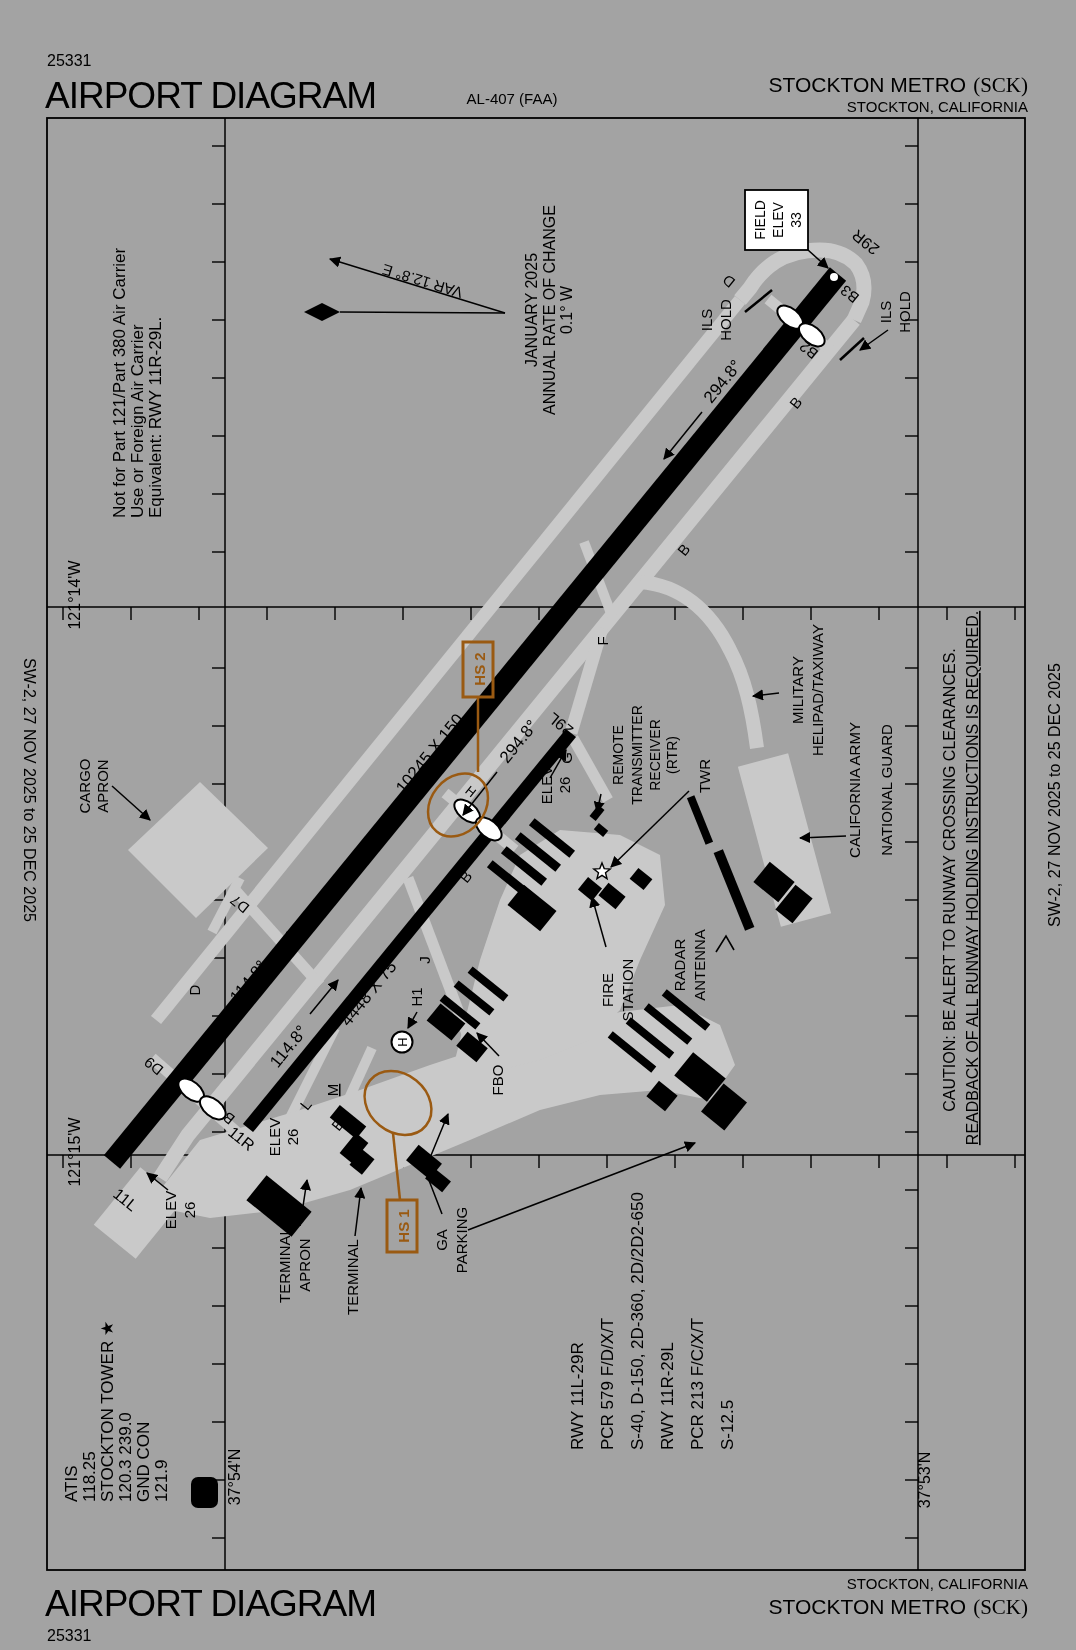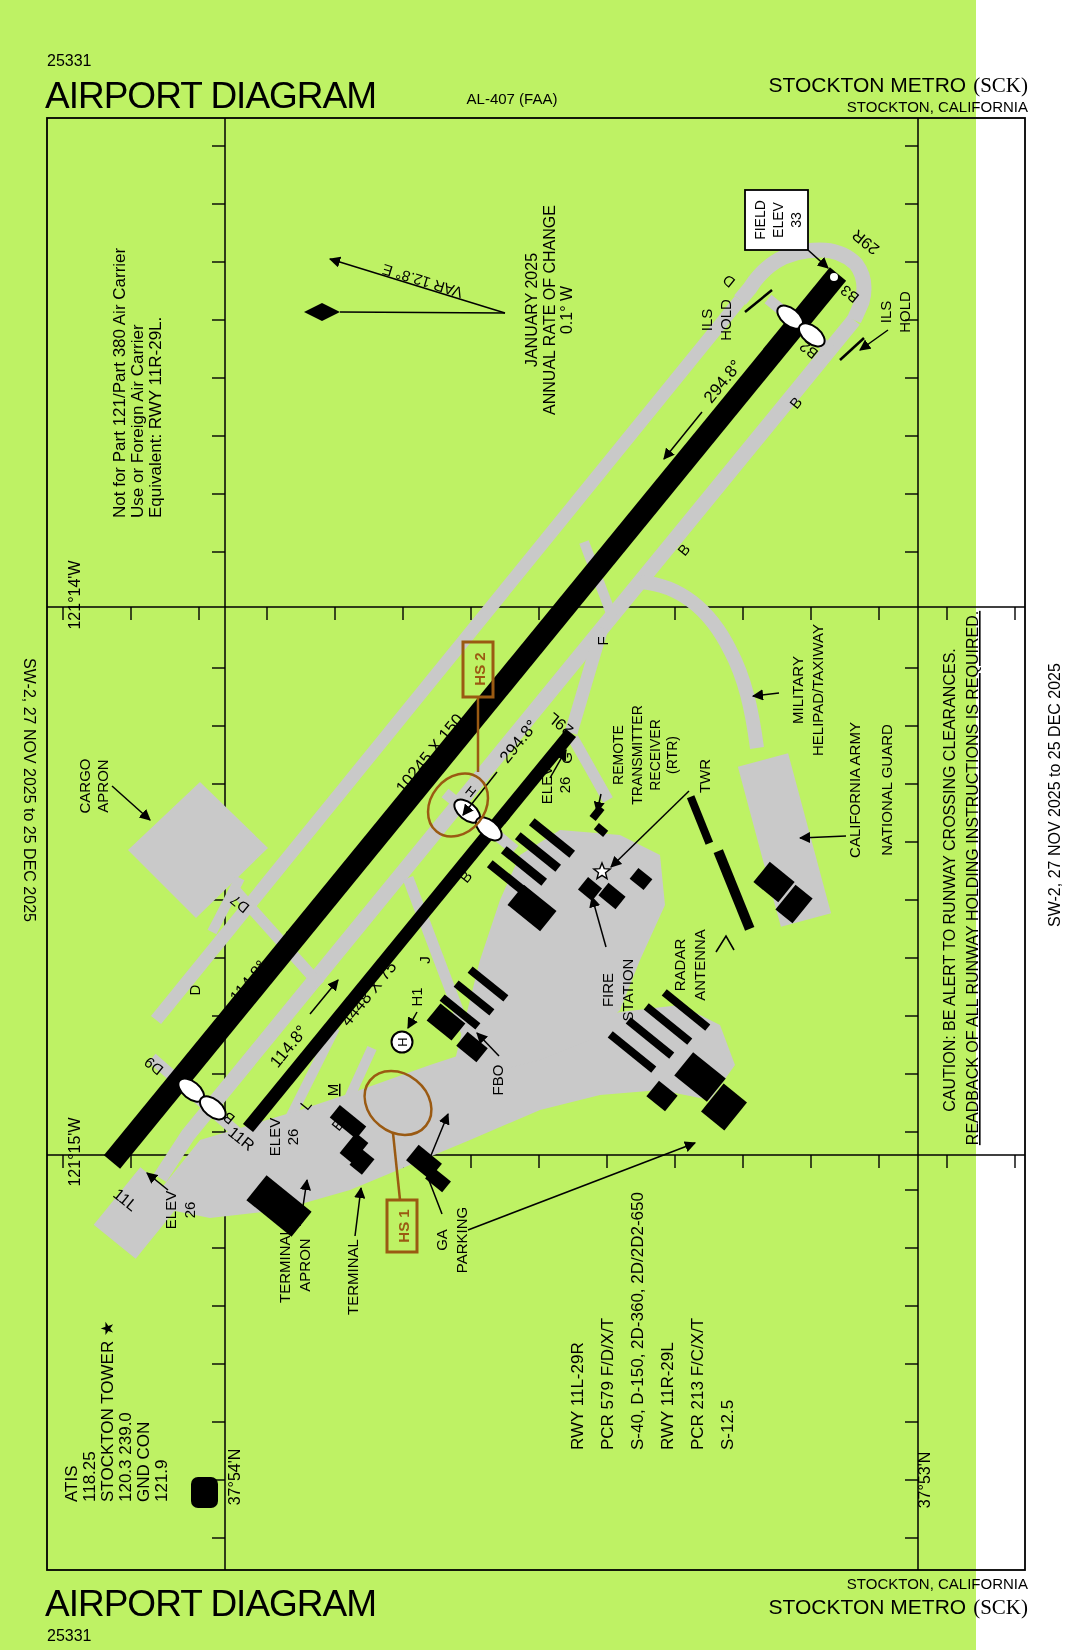--- a/index.html
+++ b/index.html
@@ -1,16 +1,16 @@
 <!DOCTYPE html>
 <html><head>
 <meta charset="utf-8">
 <style>
   html,body{margin:0;padding:0;background:#ffffff;}
-  #page{position:relative;width:976px;height:1650px;background:#bef264;font-family:"Liberation Sans",sans-serif;}
+  #page{position:relative;width:1076px;height:1650px;background:#a3a3a3;font-family:"Liberation Sans",sans-serif;}
   svg{position:absolute;left:0;top:0;}
   text{fill:#000;font-family:"Liberation Sans",sans-serif;}
   .serif{font-family:"Liberation Serif",serif;}
   .t13{font-size:13px}.t14{font-size:14px}.t15{font-size:15px}.t16{font-size:16px}
   .t17{font-size:17px}.t18{font-size:18px;font-weight:bold}.t21{font-size:21px}
   .t37{font-size:37px;letter-spacing:-1px}
   .mid{text-anchor:middle}.end{text-anchor:end}
   .gray{fill:#c9c9c9;stroke:none}
   .grayln{stroke:#c9c9c9;fill:none}
   .blk{fill:#000;stroke:none}

